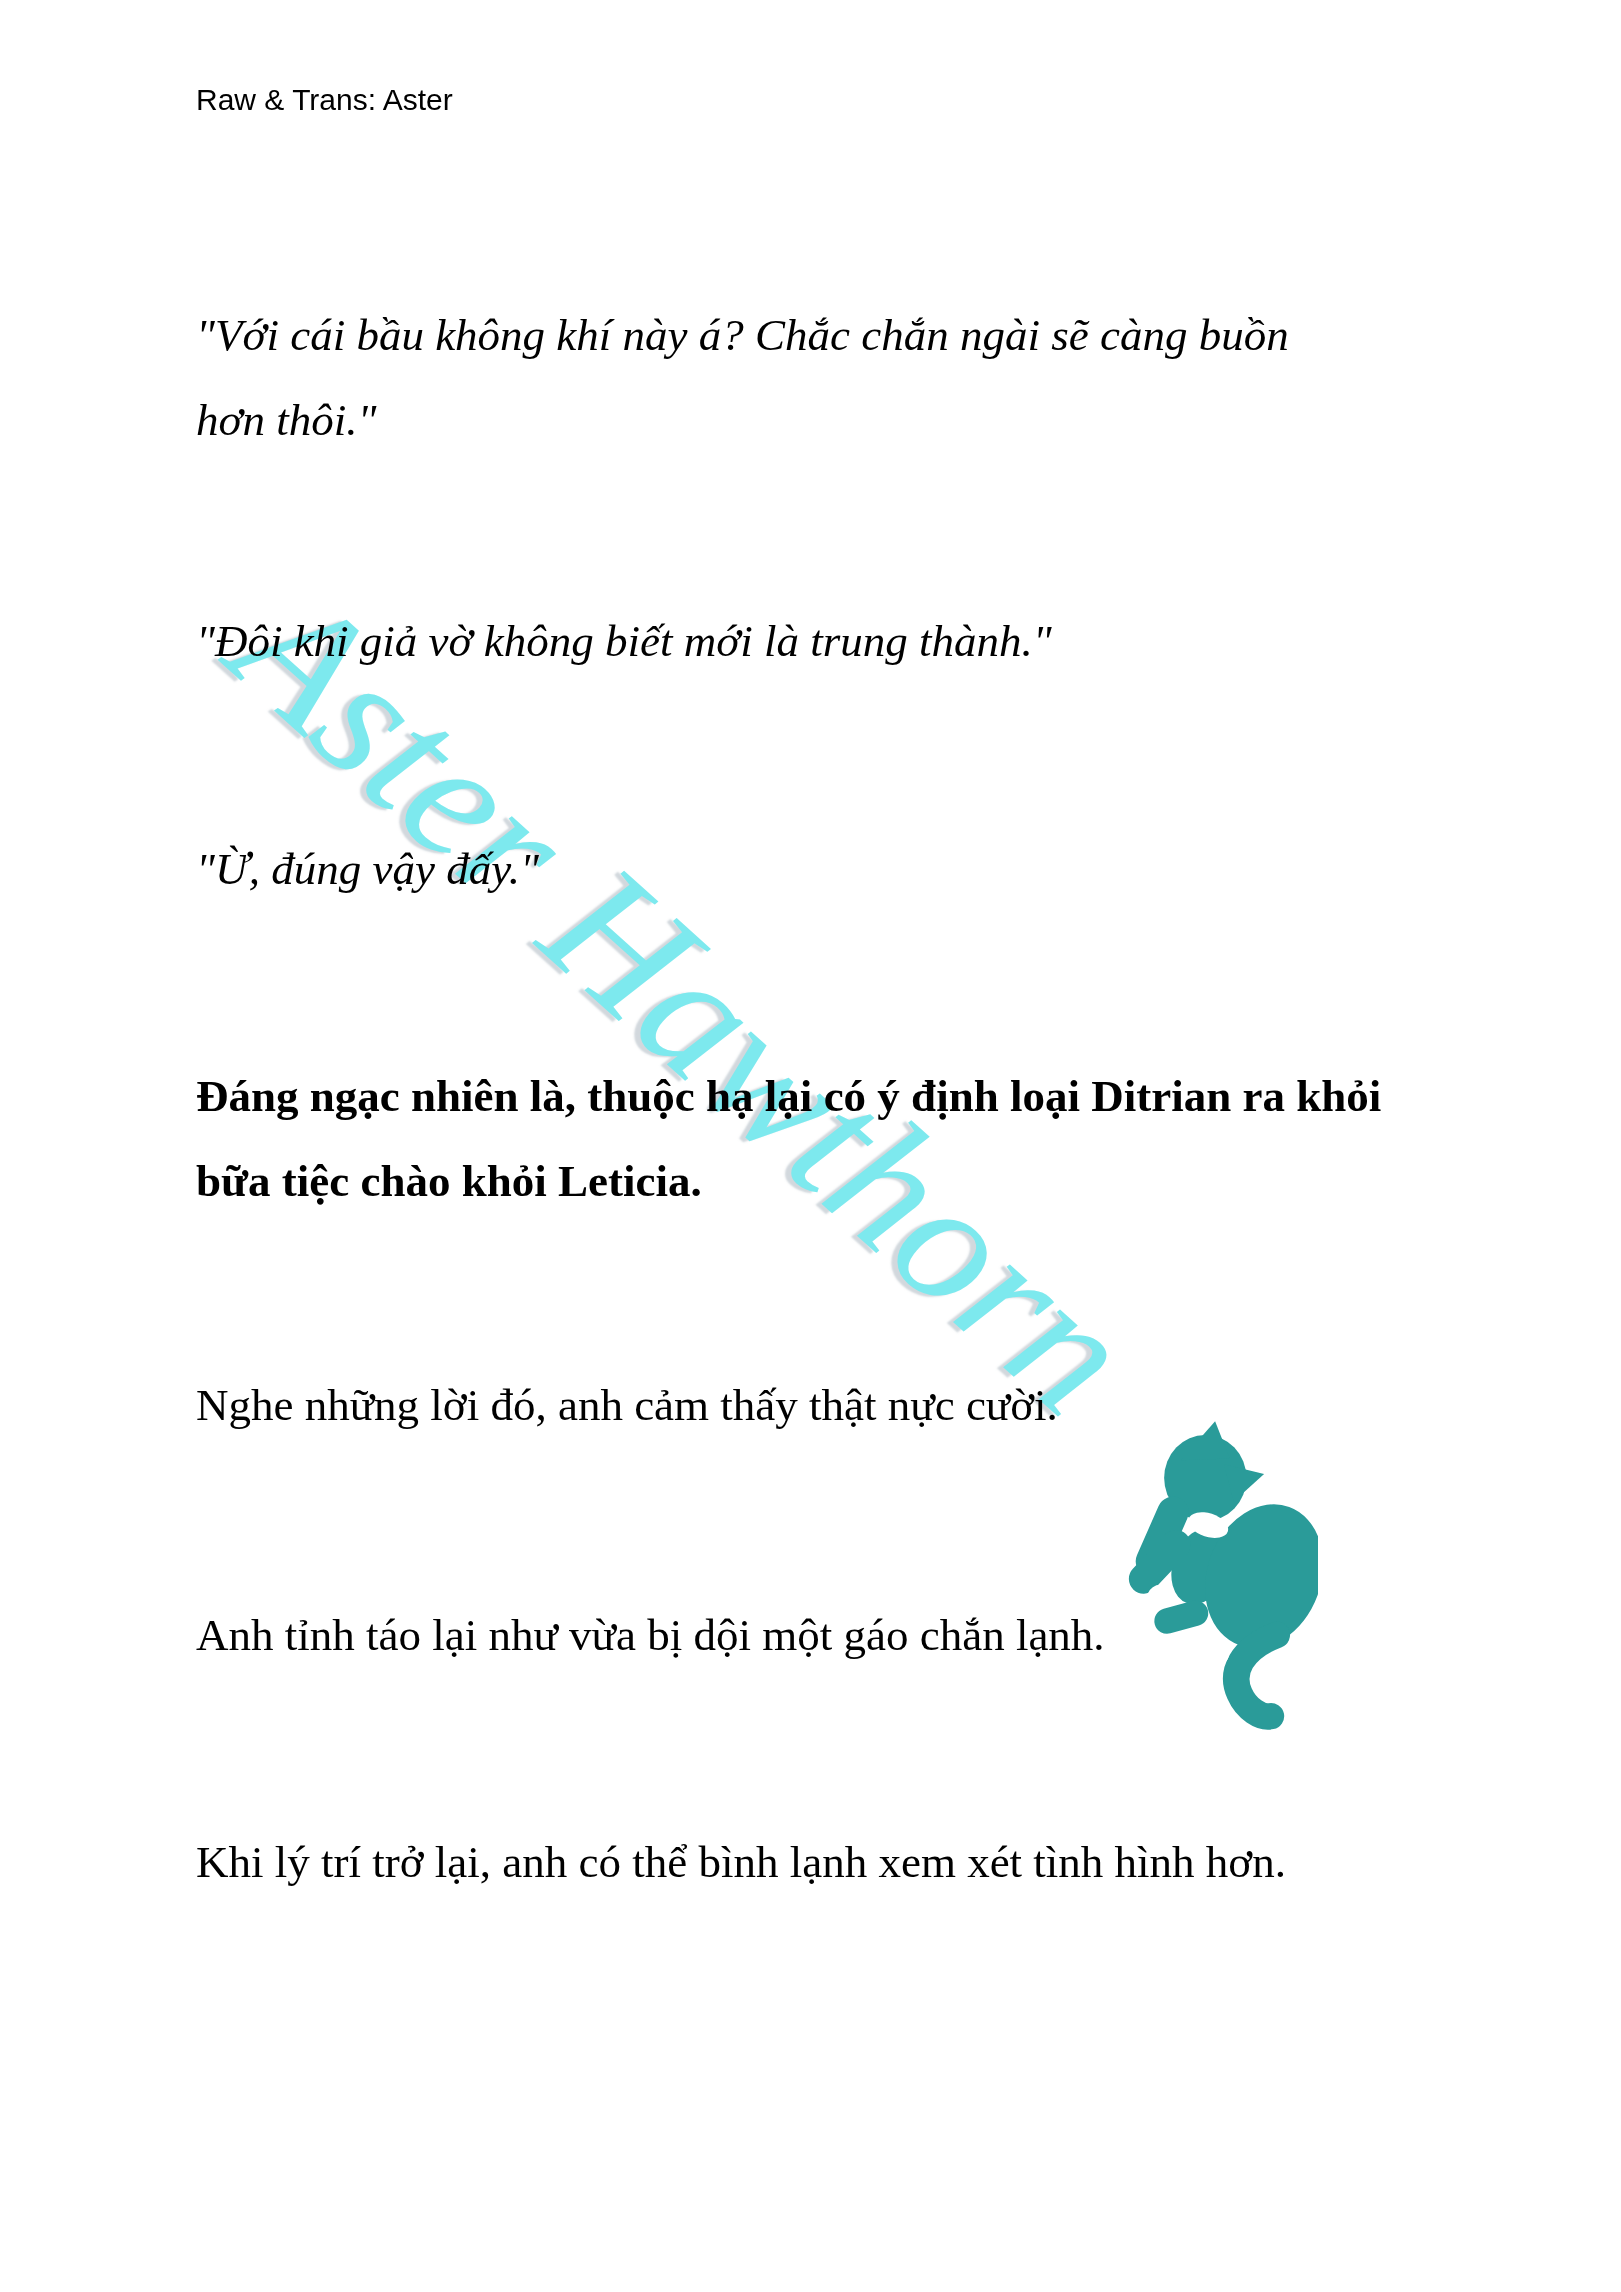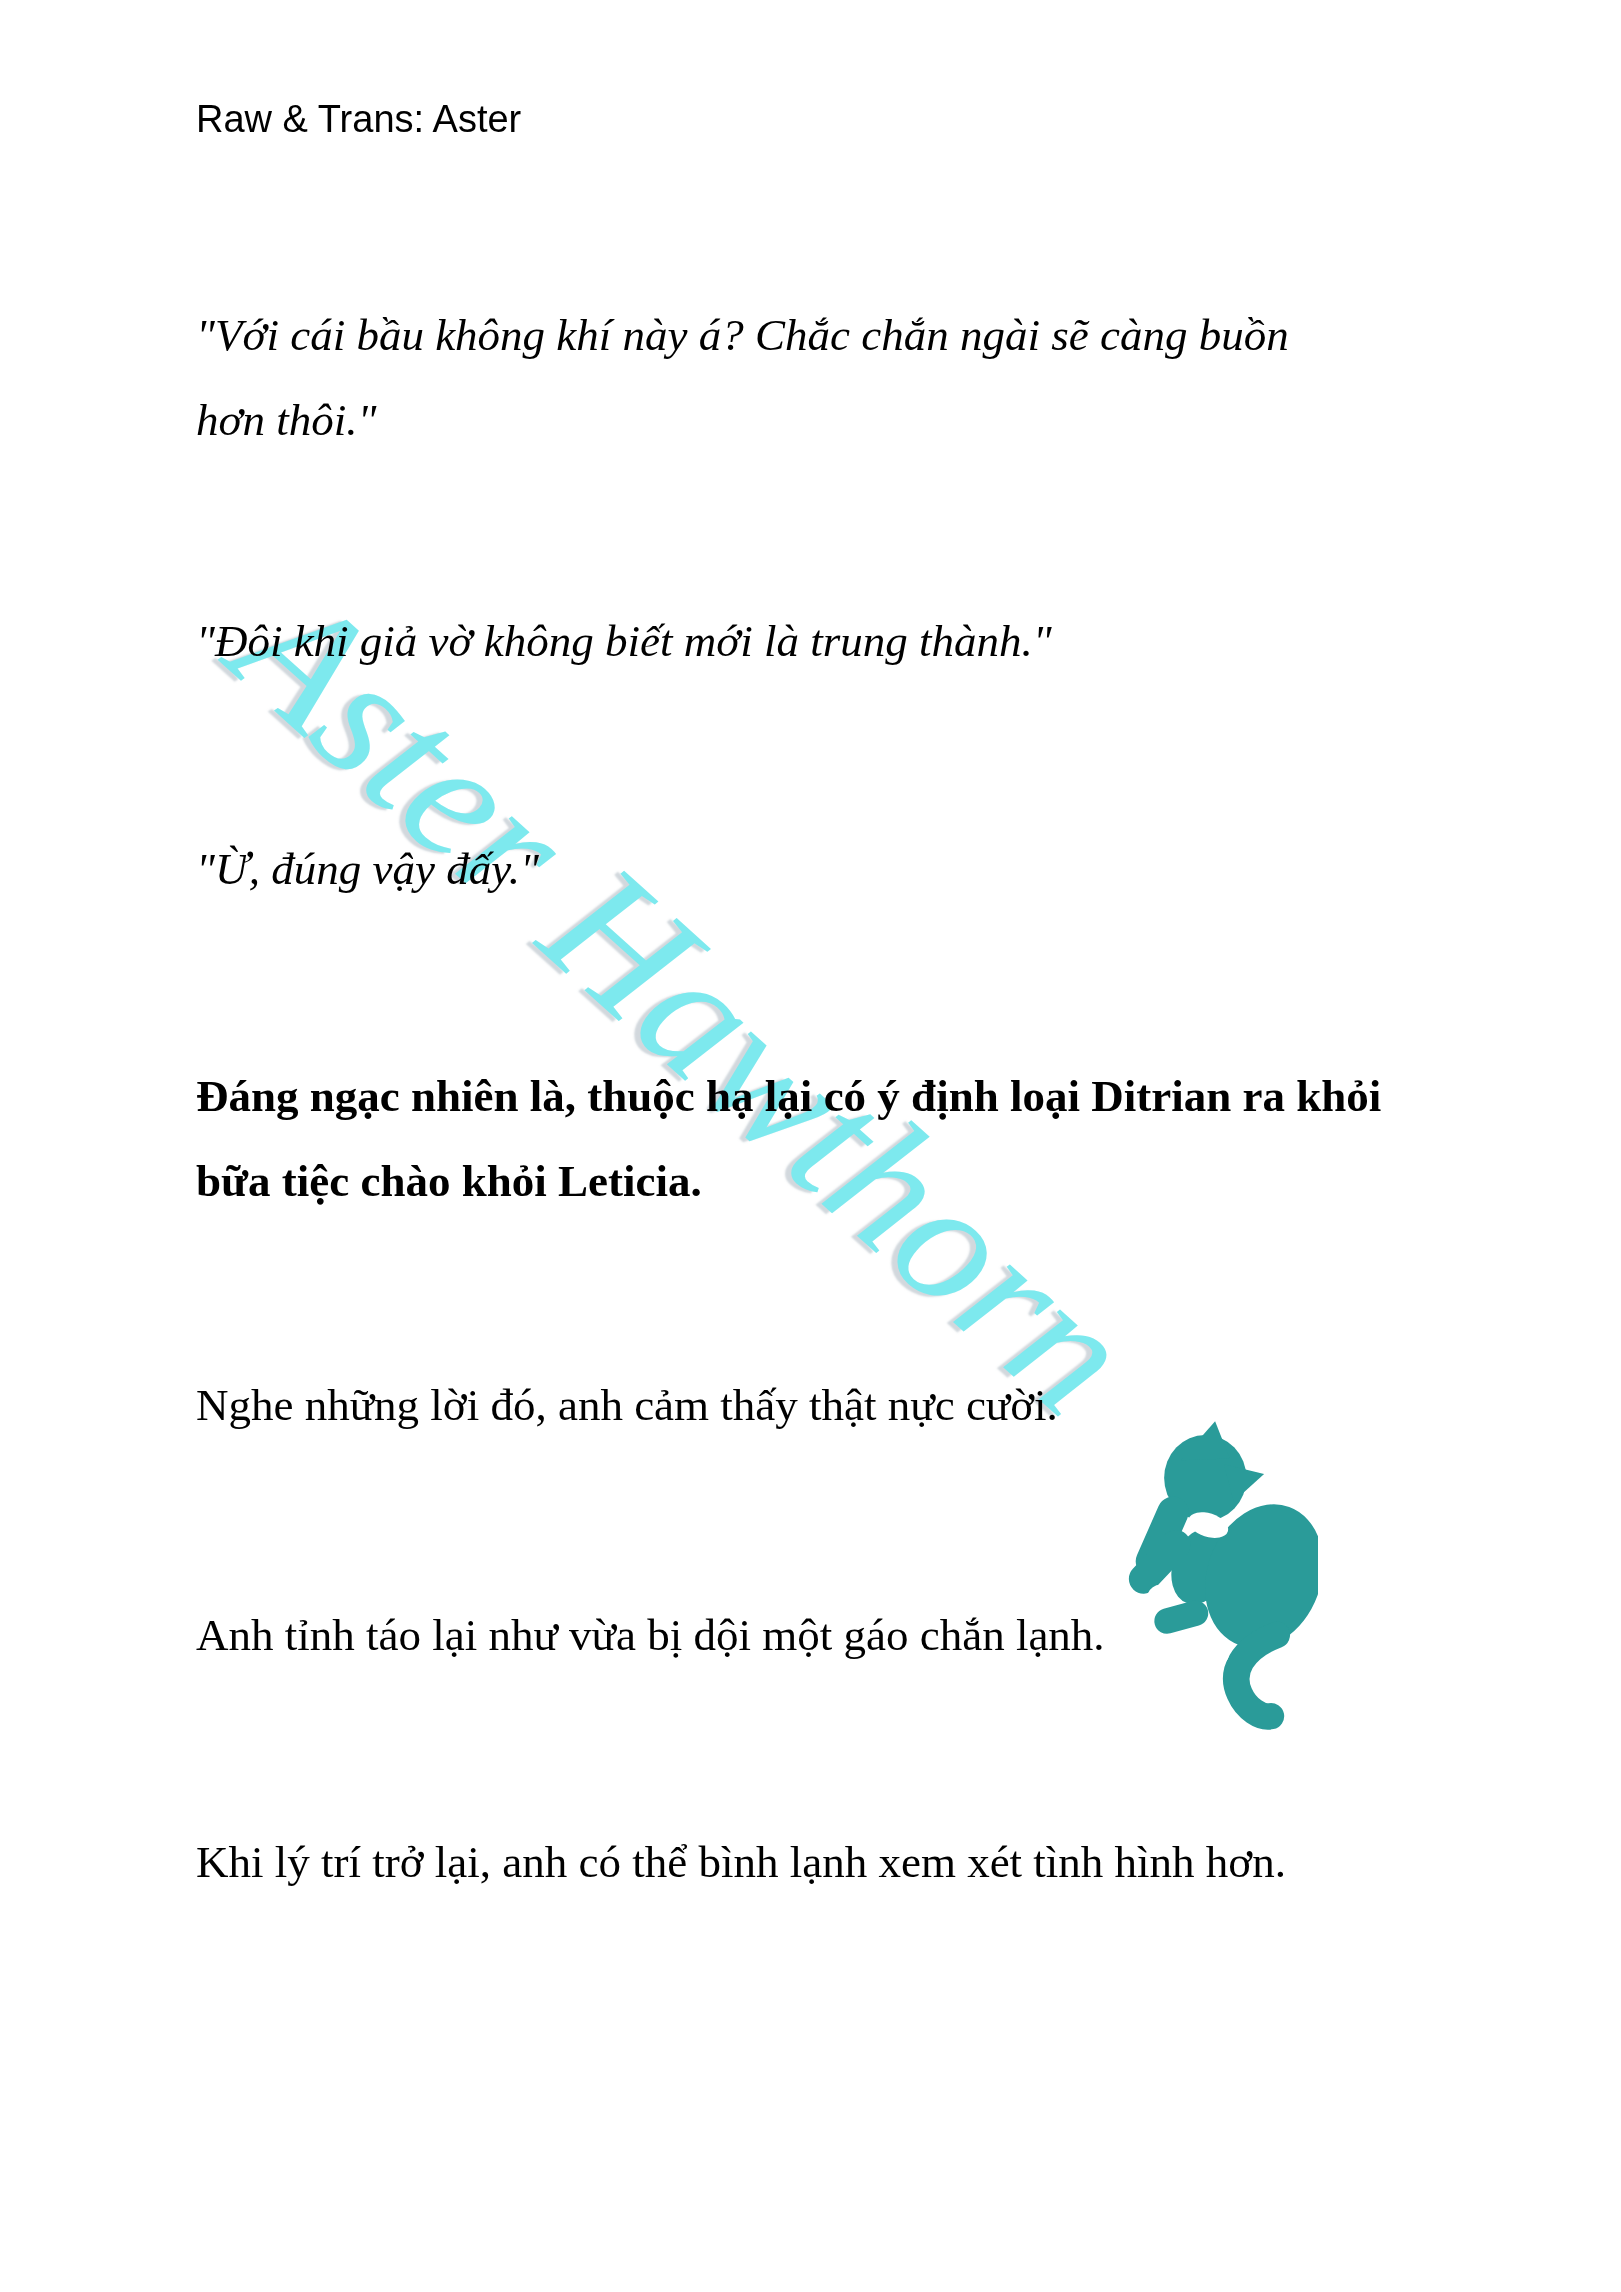--- a/index.html
+++ b/index.html
@@ -4,23 +4,23 @@
 <style>
   html,body{margin:0;padding:0;background:#fff;}
   .page{
     position:relative;
     width:1621px;height:2293px;
     background:#ffffff;
     overflow:hidden;
     font-family:"Liberation Serif","DejaVu Serif",serif;
   }
   .credit{
-    position:absolute;left:196px;top:102px;
+    position:absolute;left:196px;top:82px;
     font-family:"Liberation Sans","DejaVu Sans",sans-serif;
-    font-size:38px;line-height:35px;color:#000;
+    font-size:30px;line-height:35px;color:#000;
     white-space:nowrap;
   }
   .watermark{
     position:absolute;left:323px;top:557px;
     font-size:176px;line-height:176px;
     font-style:italic;
     font-family:"Liberation Serif","DejaVu Serif",serif;
     transform:rotate(42deg);
     transform-origin:0 0;
     white-space:nowrap;

